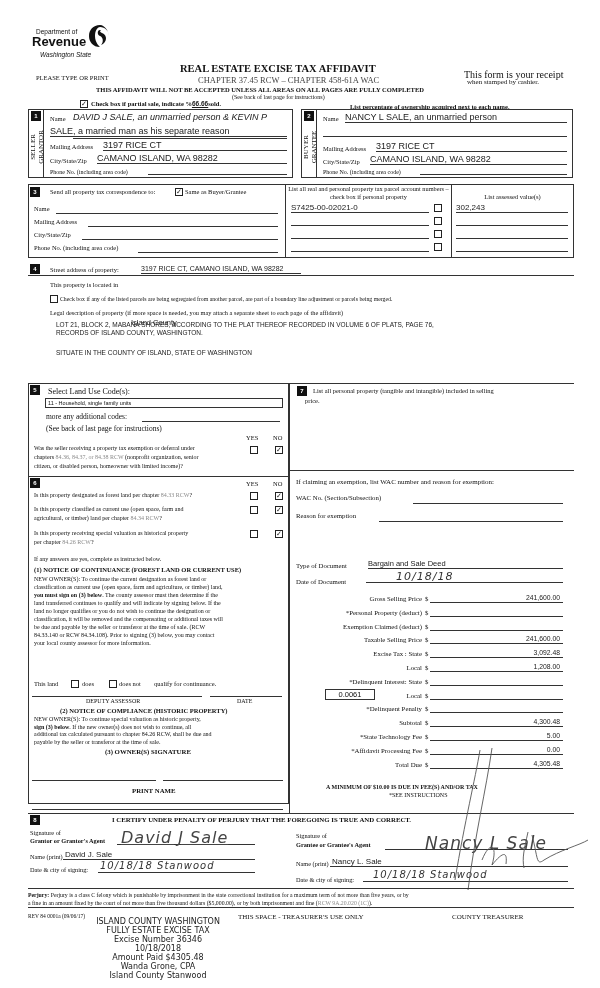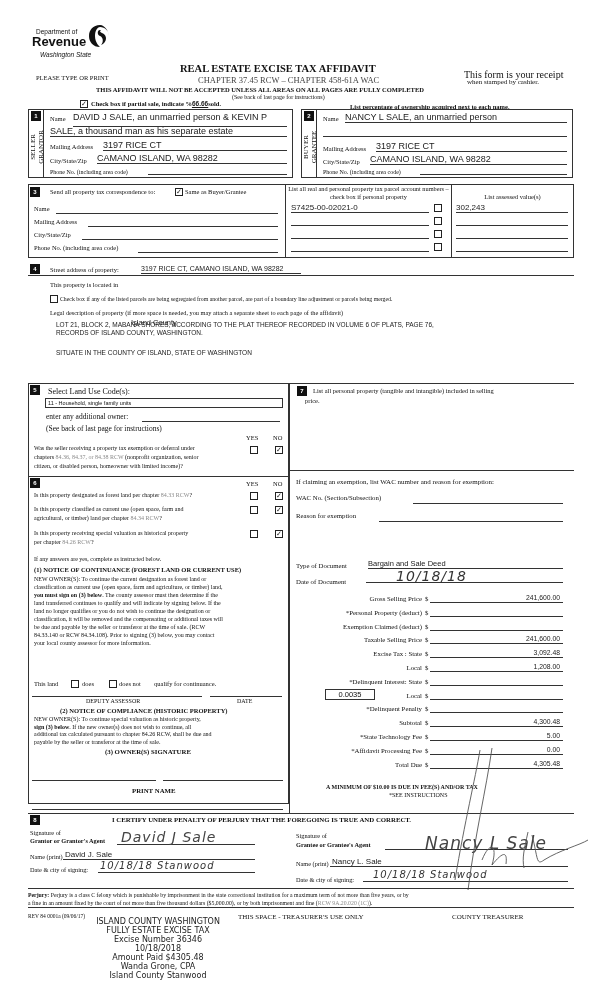--- a/index.html
+++ b/index.html
@@ -48,22 +48,22 @@
 <div class="lbl" style="left:350px;top:103px;font-size:6.5px;font-weight:bold;">List percentage of ownership acquired next to each name.</div>
 
 <div class="abs" style="left:28px;top:109px;width:265px;height:69px;border:0.8px solid #333;border-left:none;"></div>
 <div class="abs" style="left:28px;top:109px;width:16px;height:69px;border:0.8px solid #333;"></div>
 <div class="numbox" style="left:31px;top:111px;">1</div>
 <div class="vert" style="left:29px;top:170px;width:46px;">
   <span>SELLER</span><br><span>GRANTOR</span>
 </div>
 
 <div class="lbl" style="left:50px;top:115px;font-size:6.5px;">Name</div>
-<div class="abs ul fill" style="left:73px;top:111px;width:214px;height:16px;font-size:9px;line-height:12px;">DAVID J SALE, an unmarried person &amp; KEVIN P</div>
-<div class="abs ul fill" style="left:50px;top:125px;width:237px;height:12px;font-size:9px;line-height:12px;">SALE, a thousand man as his separate estate</div>
+<div class="abs ul fill" style="left:73px;top:111px;width:214px;height:28px;font-size:9px;line-height:12px;font-style:italic;">DAVID J SALE, an unmarried person &amp; KEVIN P</div>
+<div class="abs ul fill" style="left:50px;top:125px;width:237px;height:12px;font-size:9px;line-height:12px;">SALE, a married man as his separate reason</div>
 <div class="lbl" style="left:50px;top:143px;font-size:6.5px;">Mailing Address</div>
 <div class="abs ul fill" style="left:103px;top:139px;width:184px;height:12px;font-size:9px;line-height:12px;">3197 RICE CT</div>
 <div class="lbl" style="left:50px;top:157px;font-size:6.5px;">City/State/Zip</div>
 <div class="abs ul fill" style="left:97px;top:152px;width:190px;height:12px;font-size:9px;line-height:12px;">CAMANO ISLAND, WA  98282</div>
 <div class="lbl" style="left:50px;top:169px;font-size:6px;">Phone No. (including area code)</div>
 <div class="abs ul" style="left:148px;top:166px;width:139px;height:9px;"></div>
 
 <div class="abs" style="left:301px;top:109px;width:272px;height:69px;border:0.8px solid #333;"></div>
 <div class="abs" style="left:301px;top:109px;width:16px;height:69px;border-right:0.8px solid #333;"></div>
 <div class="numbox" style="left:304px;top:111px;">2</div>
@@ -125,21 +125,21 @@
 <div class="lbl" style="left:50px;top:309px;font-size:6.3px;">Legal description of property (if more space is needed, you may attach a separate sheet to each page of the affidavit)</div>
 <div class="lbl fill" style="left:56px;top:321px;font-size:6.5px;">LOT 21, BLOCK 2, MABANA SHORES, ACCORDING TO THE PLAT THEREOF RECORDED IN VOLUME 6 OF PLATS, PAGE 76,</div>
 <div class="lbl fill" style="left:56px;top:329px;font-size:6.5px;">RECORDS OF ISLAND COUNTY, WASHINGTON.</div>
 <div class="lbl fill" style="left:56px;top:349px;font-size:6.5px;">SITUATE IN THE COUNTY OF ISLAND, STATE OF WASHINGTON</div>
 
 <div class="abs" style="left:28px;top:383px;width:261px;height:421px;border:0.8px solid #333;border-top:none;"></div>
 <div class="hline" style="left:28px;top:383px;width:546px;"></div>
 <div class="numbox" style="left:30px;top:385px;">5</div>
 <div class="lbl" style="left:48px;top:387px;font-size:8px;">Select Land Use Code(s):</div>
 <div class="abs" style="left:45px;top:398px;width:238px;height:10px;border:0.8px solid #333;font-size:5.5px;line-height:9px;padding-left:2px;font-family:'Liberation Sans',sans-serif;">11 - Household, single family units</div>
-<div class="lbl" style="left:46px;top:412px;font-size:7.5px;">enter any additional owner:</div>
+<div class="lbl" style="left:46px;top:412px;font-size:7.5px;">more any additional codes:</div>
 <div class="abs ul" style="left:142px;top:413px;width:138px;height:9px;"></div>
 <div class="lbl" style="left:46px;top:424px;font-size:7.5px;">(See back of last page for instructions)</div>
 <div class="lbl" style="left:246px;top:434px;font-size:6.5px;">YES</div>
 <div class="lbl" style="left:273px;top:434px;font-size:6.5px;">NO</div>
 <div class="lbl" style="left:34px;top:445px;font-size:6px;">Was the seller receiving a property tax exemption or deferral under</div>
 <div class="lbl" style="left:34px;top:454px;font-size:6px;"><span>chapters </span><span class="rcw">84.36, 84.37, or 84.38 RCW</span><span> (nonprofit organization, senior</span></div>
 <div class="lbl" style="left:34px;top:463px;font-size:6px;">citizen, or disabled person, homeowner with limited income)?</div>
 <div class="cb" id="q1Yes" style="left:250px;top:446px;"></div>
 <div class="cb" id="q1No" style="left:275px;top:446px;">✓</div>
 
@@ -207,23 +207,23 @@
 <div class="hline" style="left:289px;top:470px;width:285px;"></div>
 <div class="lbl" style="left:296px;top:478px;font-size:7px;">If claiming an exemption, list WAC number and reason for exemption:</div>
 <div class="lbl" style="left:296px;top:494px;font-size:6.8px;">WAC No. (Section/Subsection)</div>
 <div class="abs ul" style="left:413px;top:495px;width:150px;height:9px;"></div>
 <div class="lbl" style="left:296px;top:512px;font-size:6.8px;">Reason for exemption</div>
 <div class="abs ul" style="left:379px;top:513px;width:184px;height:9px;"></div>
 
 <div class="lbl" style="left:296px;top:562px;font-size:6.8px;">Type of Document</div>
 <div class="abs ul fill" style="left:368px;top:558px;width:195px;height:11px;font-size:7.5px;line-height:11px;">Bargain and Sale Deed</div>
 <div class="lbl" style="left:296px;top:578px;font-size:6.8px;">Date of Document</div>
-<div class="abs ul hand" style="left:366px;top:570px;width:197px;height:13px;font-size:14px;line-height:13px;padding-left:30px;">10/18/18</div>
-
-<div class="abs" style="left:325px;top:689px;width:50px;height:11px;border:0.8px solid #333;font-size:7.5px;text-align:center;line-height:10px;font-family:'Liberation Sans',sans-serif;">0.0035</div>
+<div class="abs ul hand" style="left:366px;top:570px;width:197px;height:13px;font-size:11px;line-height:13px;padding-left:30px;">10/18/18</div>
+
+<div class="abs" style="left:325px;top:689px;width:50px;height:11px;border:0.8px solid #333;font-size:7.5px;text-align:center;line-height:10px;font-family:'Liberation Sans',sans-serif;">0.0061</div>
 <div id="moneyRows">
     <div class="abs right" style="left:300px;top:595px;width:122px;font-size:6.8px;">Gross Selling Price</div>
      <div class="abs" style="left:425px;top:595px;font-size:6.8px;">$</div>
      <div class="abs ul fill right" style="left:430px;top:593px;width:133px;height:10px;font-size:6.8px;line-height:10px;padding-right:3px;">241,600.00</div>
     <div class="abs right" style="left:300px;top:608.8px;width:122px;font-size:6.8px;">*Personal Property (deduct)</div>
      <div class="abs" style="left:425px;top:608.8px;font-size:6.8px;">$</div>
      <div class="abs ul fill right" style="left:430px;top:606.8px;width:133px;height:10px;font-size:6.8px;line-height:10px;padding-right:3px;"></div>
     <div class="abs right" style="left:300px;top:622.6px;width:122px;font-size:6.8px;">Exemption Claimed (deduct)</div>
      <div class="abs" style="left:425px;top:622.6px;font-size:6.8px;">$</div>
      <div class="abs ul fill right" style="left:430px;top:620.6px;width:133px;height:10px;font-size:6.8px;line-height:10px;padding-right:3px;"></div>
@@ -261,21 +261,21 @@
 
 <div class="lbl" style="left:326px;top:784px;font-size:6px;font-weight:bold;">A MINIMUM OF $10.00 IS DUE IN FEE(S) AND/OR TAX</div>
 <div class="lbl" style="left:389px;top:792px;font-size:6px;">*SEE INSTRUCTIONS</div>
 
 <div class="hline" style="left:28px;top:813px;width:546px;"></div>
 <div class="numbox" style="left:30px;top:815px;">8</div>
 <div class="lbl" style="left:112px;top:816px;font-size:6.8px;font-weight:bold;">I CERTIFY UNDER PENALTY OF PERJURY THAT THE FOREGOING IS TRUE AND CORRECT.</div>
 
 <div class="lbl" style="left:30px;top:829px;font-size:6.3px;">Signature of</div>
 <div class="lbl" style="left:30px;top:837px;font-size:6.3px;font-weight:bold;">Grantor or Grantor's Agent</div>
-<div class="abs ul hand" style="left:117px;top:830px;width:138px;height:15px;font-size:14px;line-height:15px;padding-left:4px;color:#444;">David J Sale</div>
+<div class="abs ul hand" style="left:117px;top:830px;width:138px;height:15px;font-size:16px;line-height:15px;padding-left:4px;color:#444;text-decoration:underline;">David J Sale</div>
 <div class="lbl" style="left:30px;top:853px;font-size:6.3px;">Name (print)</div>
 <div class="abs ul fill" style="left:63px;top:849px;width:192px;height:11px;font-size:8px;line-height:11px;padding-left:2px;">David J. Sale</div>
 <div class="lbl" style="left:30px;top:866px;font-size:6.3px;">Date &amp; city of signing:</div>
 <div class="abs ul hand" style="left:98px;top:859px;width:157px;height:14px;font-size:10px;line-height:14px;padding-left:2px;">10/18/18  Stanwood</div>
 
 <div class="lbl" style="left:296px;top:832px;font-size:6.3px;">Signature of</div>
 <div class="lbl" style="left:296px;top:841px;font-size:6.3px;font-weight:bold;">Grantee or Grantee's Agent</div>
 <div class="abs ul hand" style="left:385px;top:836px;width:183px;height:14px;font-size:17px;line-height:14px;padding-left:40px;color:#444;">Nancy L Sale</div>
 <div class="lbl" style="left:296px;top:860px;font-size:6.3px;">Name (print)</div>
 <div class="abs ul fill" style="left:330px;top:856px;width:238px;height:11px;font-size:8px;line-height:11px;padding-left:2px;">Nancy L. Sale</div>

